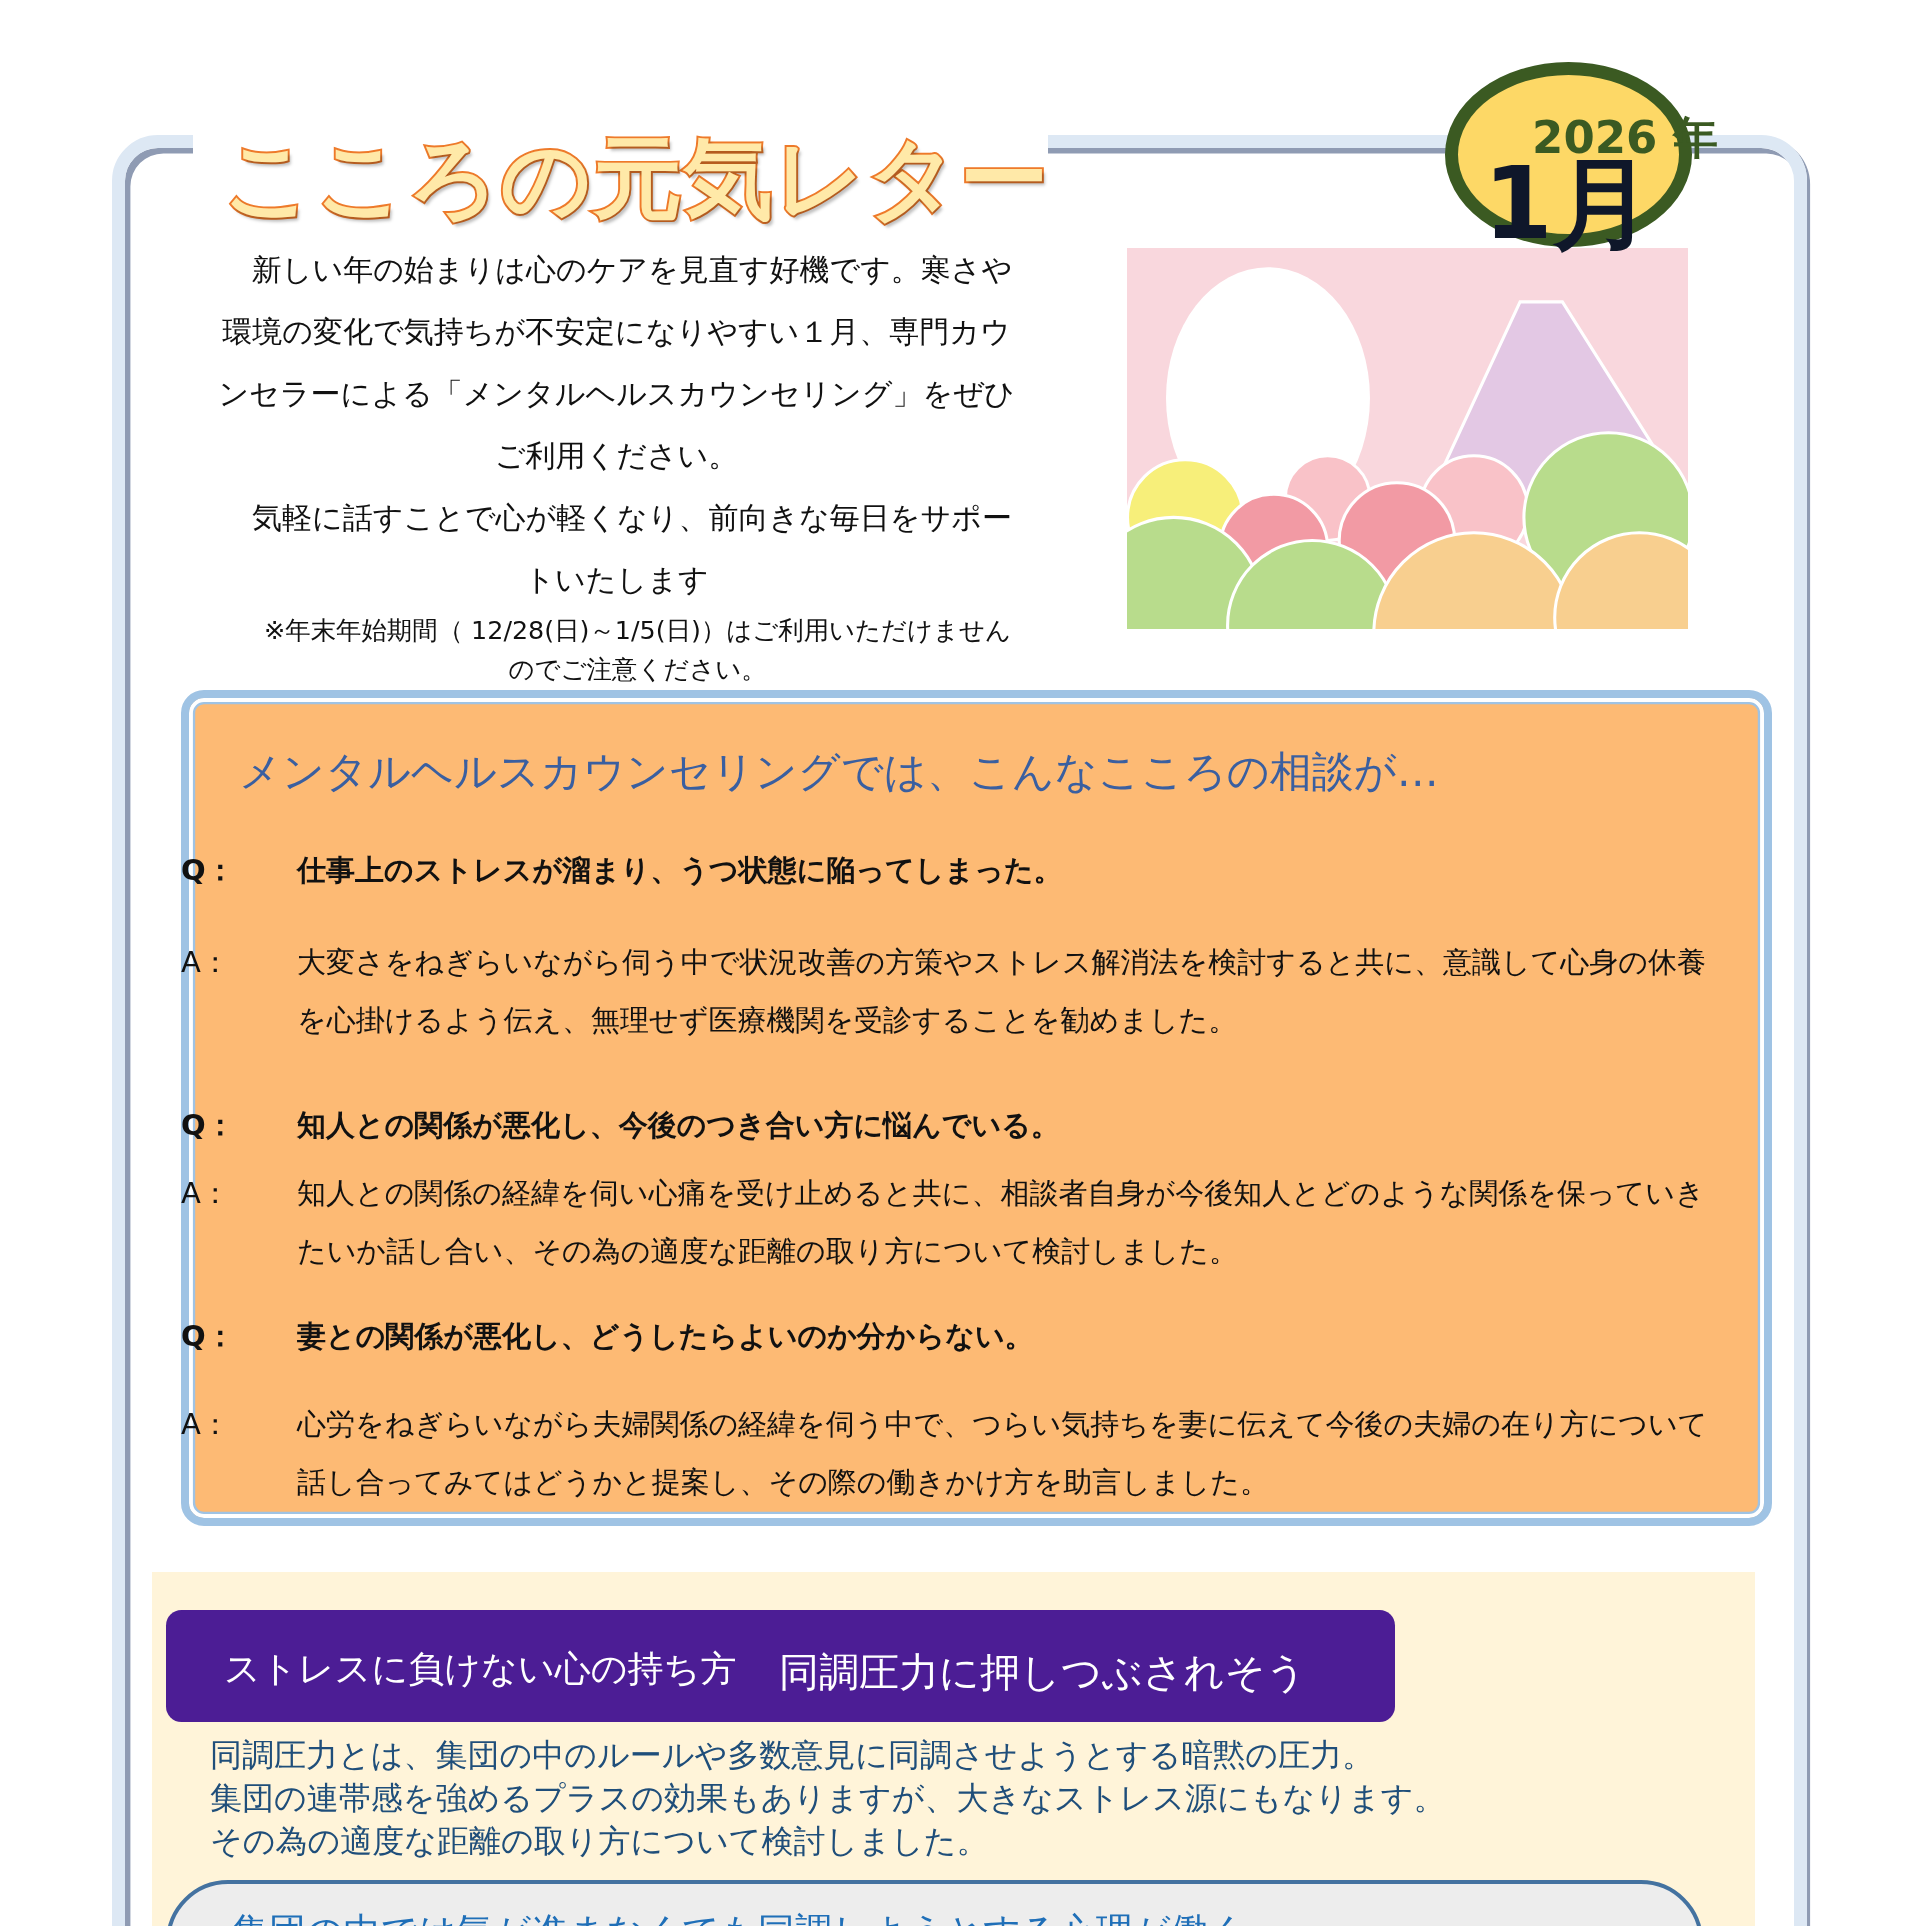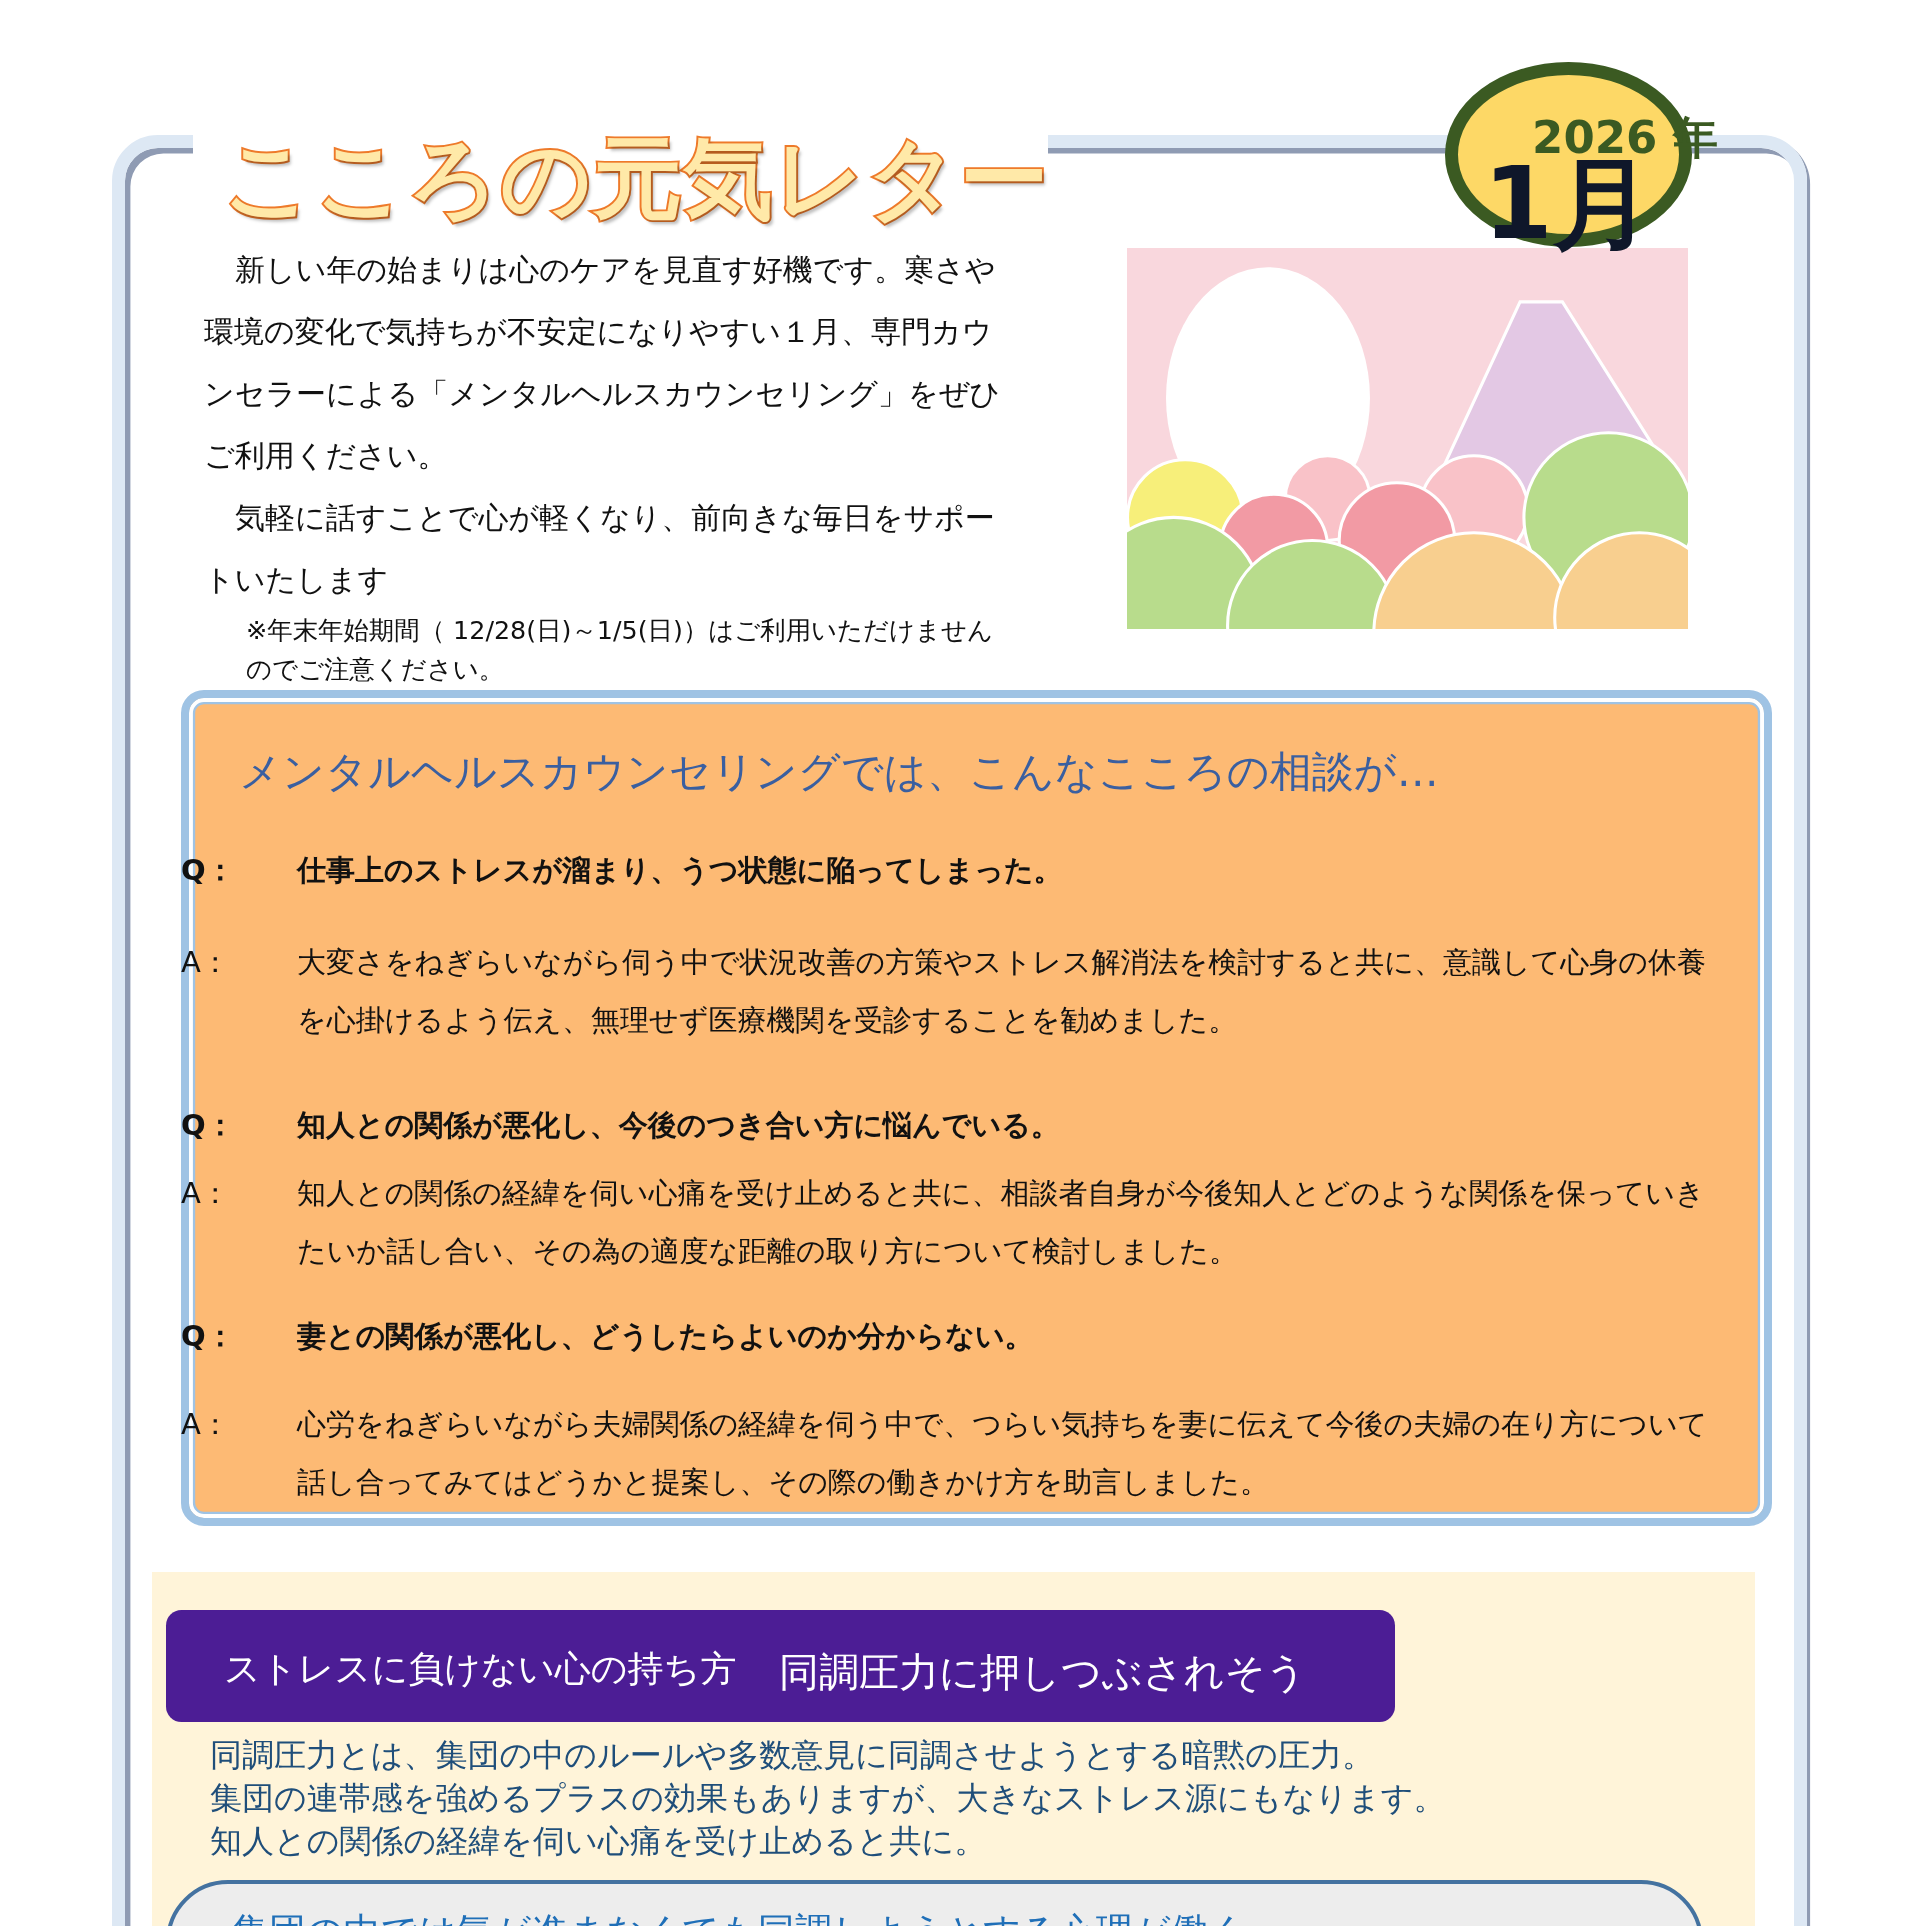--- a/index.html
+++ b/index.html
@@ -13,21 +13,21 @@
            color:#ffe9a8; letter-spacing:1.5px;
            -webkit-text-stroke:3.9px #ee7a2a; paint-order:stroke fill;
            text-shadow: 3.1px 3.9px 3.1px rgba(0,0,0,0.25); white-space:nowrap; }
   .badge { position:absolute; left:1418px; top:62px; width:293px; height:185px; }
   .badge-oval { position:absolute; left:27px; top:0; width:247px; height:185px; border-radius:50%;
                 background:#fdd866; border:13px solid #3b5a22; box-sizing:border-box; }
   .badge-year { position:absolute; left:0; width:300px; top:46px; text-align:right;
                 font-size:45px; font-weight:bold; color:#3b5a22; }
   .badge-month { position:absolute; left:0; width:300px; top:92px; text-align:center;
                  font-size:100px; font-weight:bold; color:#0f172a; line-height:1; }
-  .intro { position:absolute; left:204px; top:239px; width:801px; font-size:30px; line-height:62px; }
+  .intro { position:absolute; left:216px; top:239px; width:801px; font-size:30px; line-height:62px;text-align:center; }
   .intro p { margin:0; text-indent:31px; }
   .intro .note { margin-left:42px; text-indent:0; font-size:25.4px; line-height:39px; margin-top:0; }
   .illus { position:absolute; left:1127px; top:248px; width:561px; height:381px; background:#f9d7dd; overflow:hidden; }
   .qa-box { position:absolute; left:181px; top:690px; width:1591px; height:836px;
             border:8.5px solid #9fc3e4; border-radius:23px; box-sizing:border-box;
             box-shadow: inset 0 0 0 3.9px #fff, inset 0 0 0 6.2px #9fc3e4; background:#fdba74; }
   .qa-head { position:absolute; left:50px; top:46px; font-size:42px; color:#3a5fa0; white-space:nowrap; }
   .qa-item { position:absolute; left:50px; width:1487px; font-size:29px; line-height:58px; }
   .qa-item.q { font-weight:bold; }
   .qa-item .lbl { display:inline-block; width:58px; }
@@ -103,19 +103,19 @@
 </div>
 
 <div class="yellow-sec"></div>
 <div class="green-bar">
   <span style="left:58px">ストレスに負けない心の持ち方</span>
   <span style="left:613px; font-size:40px">同調圧力に押しつぶされそう</span>
 </div>
 <div class="intro2">
   <div>同調圧力とは、集団の中のルールや多数意見に同調させようとする暗黙の圧力。</div>
   <div>集団の連帯感を強めるプラスの効果もありますが、大きなストレス源にもなります。</div>
-  <div>知人との関係の経緯を伺い心痛を受け止めると共に。</div>
+  <div>その為の適度な距離の取り方について検討しました。</div>
 </div>
 <div class="inner-box">
   <div class="inner-head">集団の中では気が進まなくても同調しようとする心理が働く</div>
 
 </div>
 
 
 </body></html>

